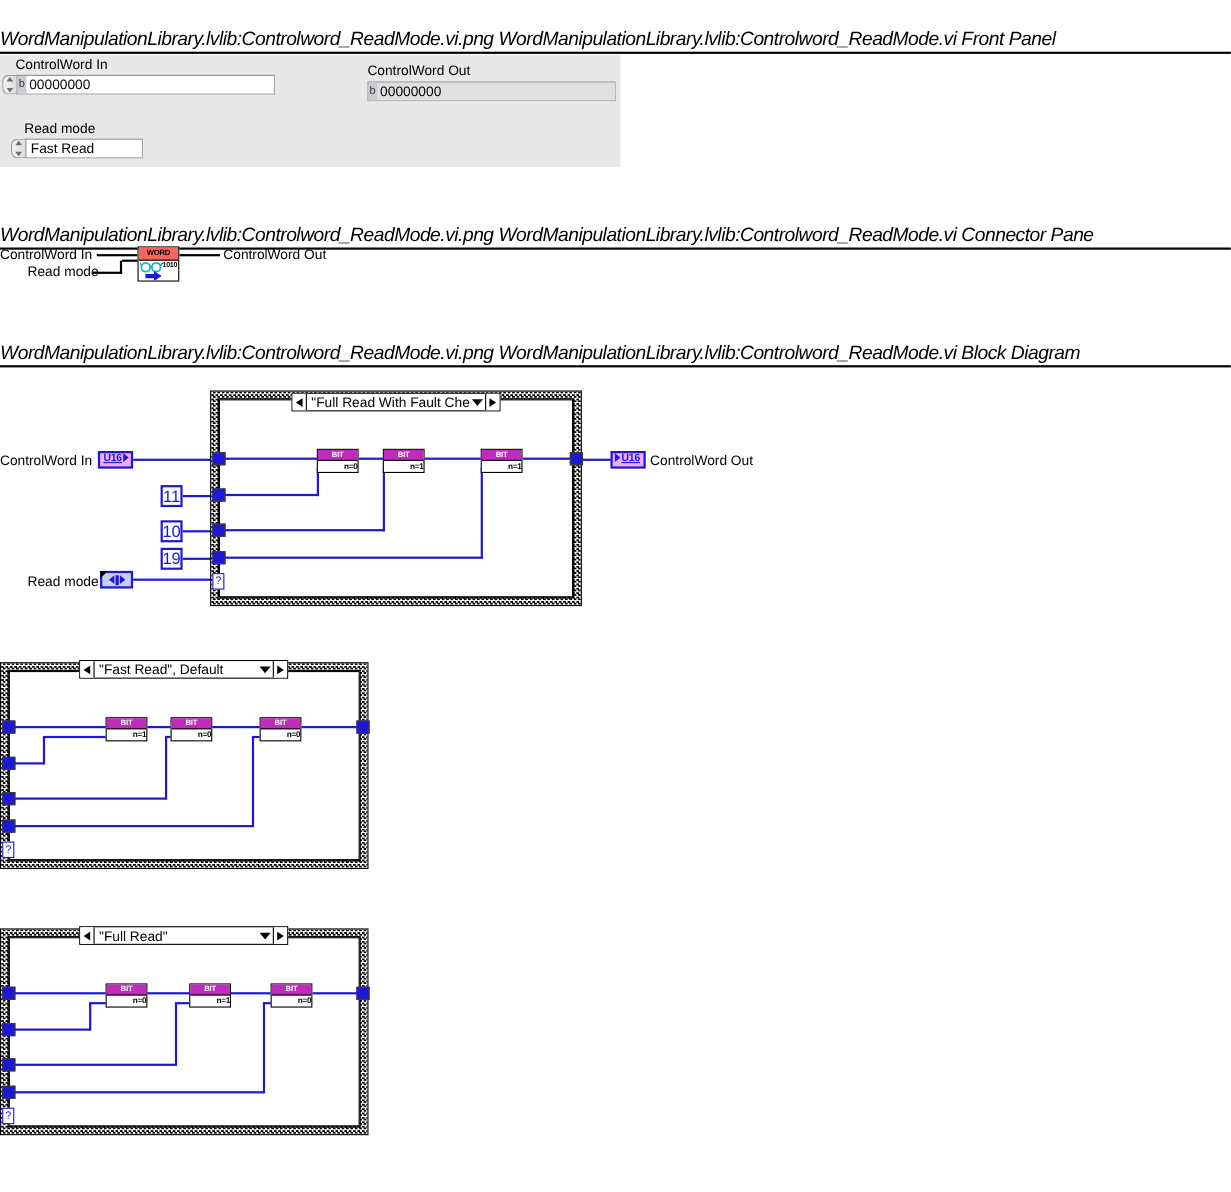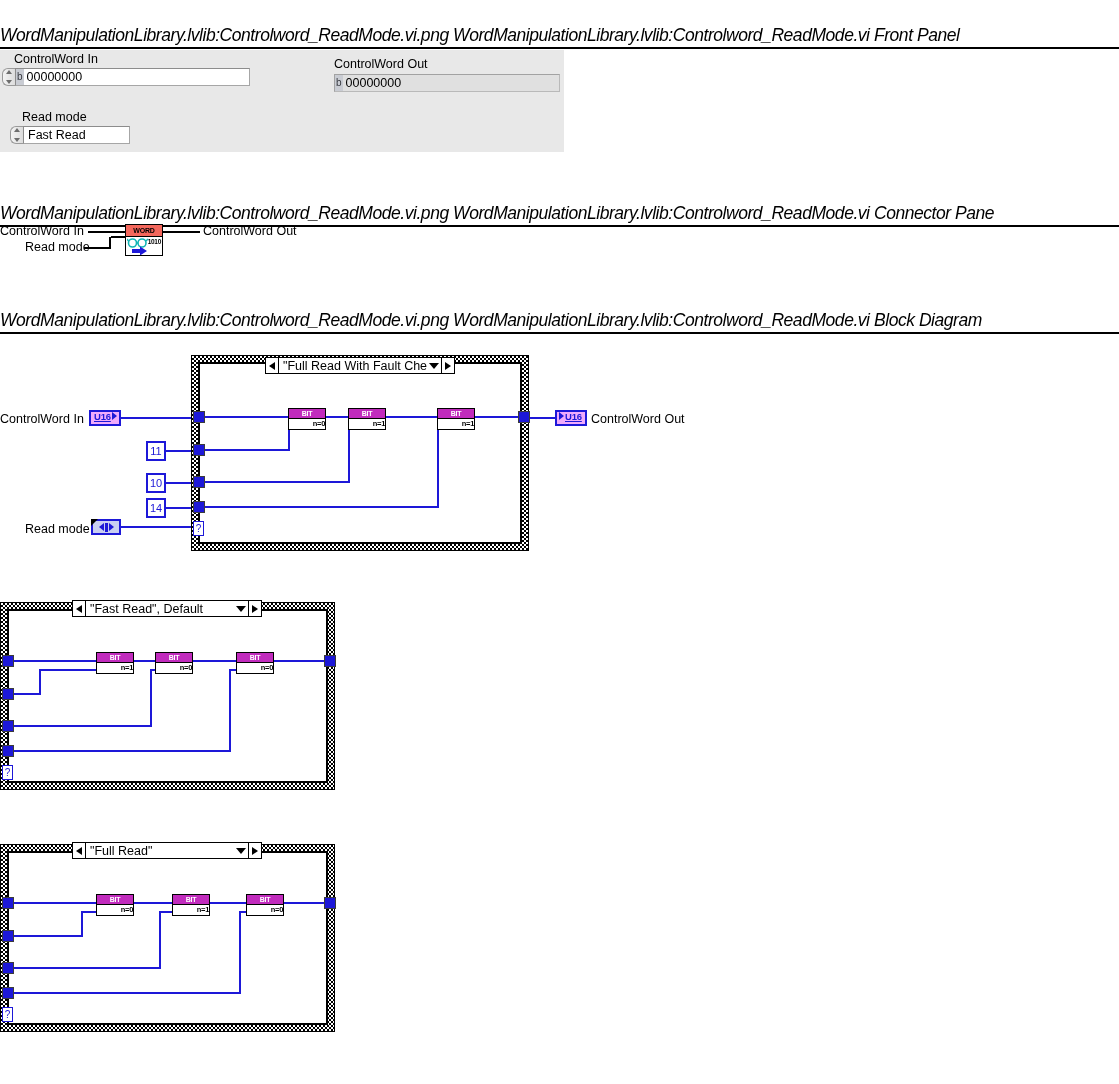--- a/index.html
+++ b/index.html
@@ -344,21 +344,21 @@
     position: absolute;
     border: 2px solid #1d18d8;
     background: #ffffff;
     box-sizing: border-box;
     display: flex;
     align-items: center;
     justify-content: center;
     z-index: 5;
   }
   .const span {
-    font-size: 11px;
+    font-size: 15px;
     color: #1d18d8;
     line-height: 1;
   }
   .enumterm {
     position: absolute;
     border: 2px solid #1d18d8;
     background: #c9cff2;
     box-sizing: border-box;
     display: flex;
     align-items: center;
@@ -488,21 +488,21 @@
     </span>
   </div>
 
   <div class="const" style="left:146px; top:101px; width:20px; height:20px;">
     <span>11</span>
   </div>
   <div class="const" style="left:146px; top:133px; width:20px; height:20px;">
     <span>10</span>
   </div>
   <div class="const" style="left:146px; top:158px; width:20px; height:20px;">
-    <span>14</span>
+    <span>19</span>
   </div>
 
   <div class="wire wire-h" style="left:121px; top:77px; width:78px;"></div>
   <div class="wire wire-h" style="left:166px; top:110px; width:33px;"></div>
   <div class="wire wire-h" style="left:166px; top:142px; width:33px;"></div>
   <div class="wire wire-h" style="left:166px; top:167px; width:33px;"></div>
   <div class="wire wire-h" style="left:121px; top:186px; width:78px;"></div>
 
   <div class="case-frame" style="left:192px; top:16px; width:336px; height:194px;">
     <div class="case-inner-border"></div>

